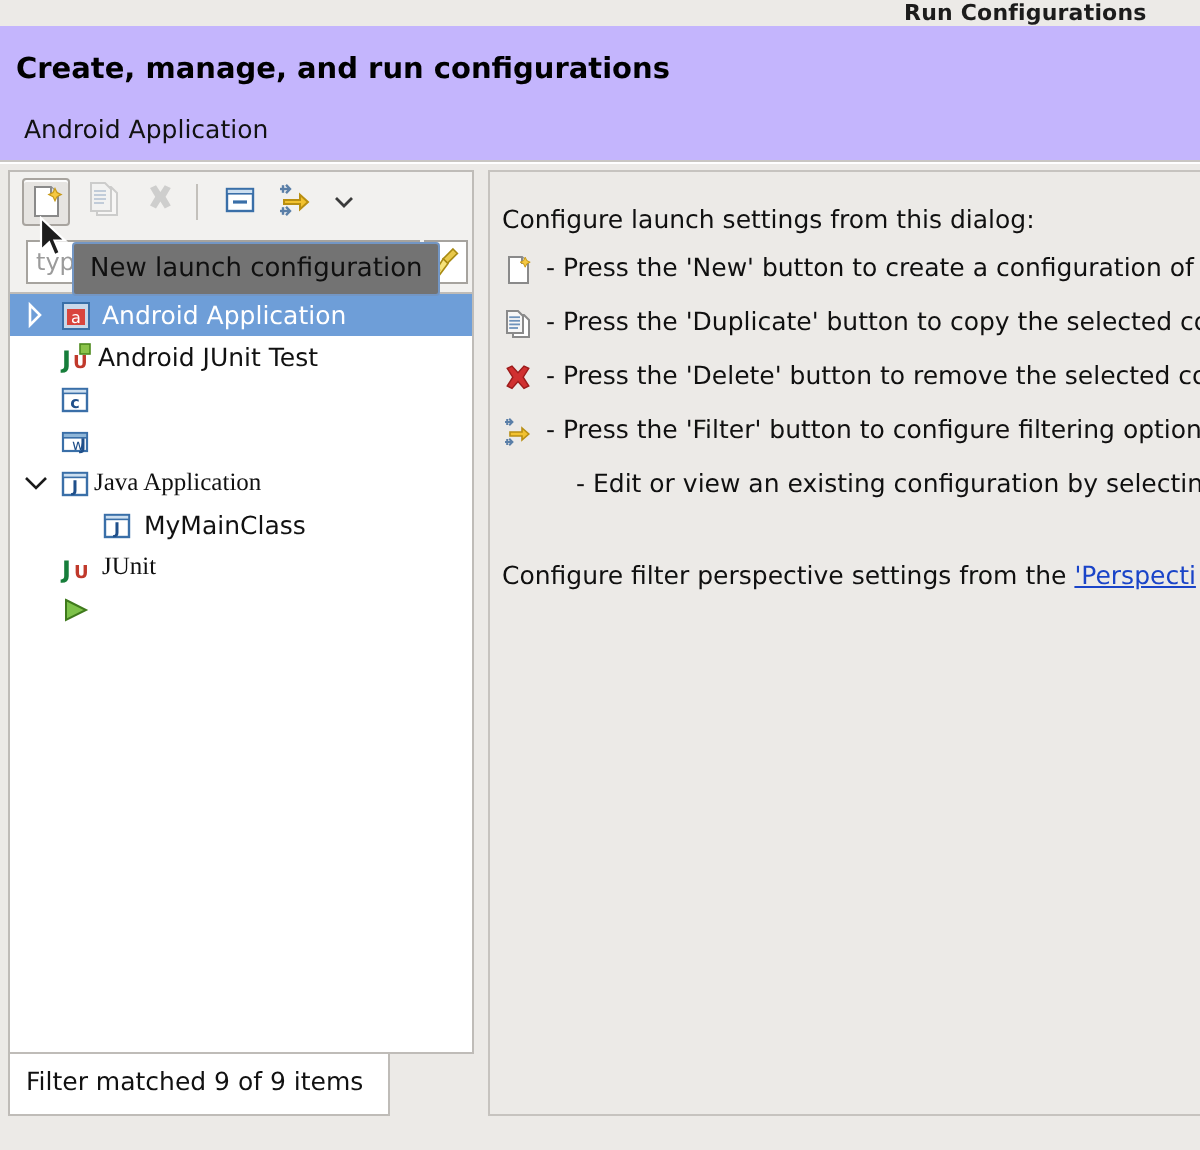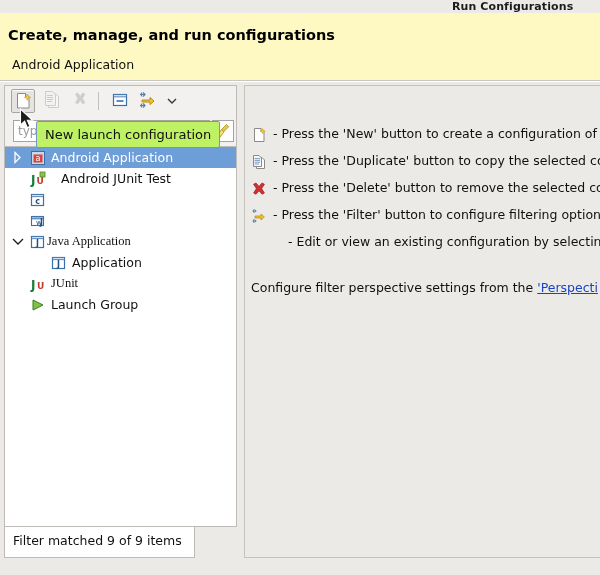--- a/index.html
+++ b/index.html
@@ -34,21 +34,21 @@
     color: #1c1c1c;
     letter-spacing: 0.1px;
     white-space: nowrap;
   }
 
   
   #header {
     position: absolute;
     left: 0; top: 13px;
     width: 600px; height: 68px;
-    background: #fef9c3;
+    background: #c4b5fd;
     border-bottom: 1px solid #c9c6c2;
     box-sizing: border-box;
   }
   #header .h-title {
     position: absolute;
     left: 8px; top: 14px;
     font-size: 14.5px;
     font-weight: bold;
     color: #000;
     white-space: nowrap;
@@ -234,21 +234,21 @@
   .rp-link {
     color: #1a44c8;
     text-decoration: underline;
   }
 
   
   #tooltip {
     position: absolute;
     left: 36px; top: 121px;
     height: 27px;
-    background: #bef264;
+    background: #737373;
     border: 1px solid #7396c4;
     border-radius: 2px;
     box-sizing: border-box;
     padding: 0 8px;
     line-height: 25px;
     font-size: 13px;
     color: #101010;
     white-space: nowrap;
     z-index: 40;
   }
@@ -365,21 +365,21 @@
         </svg>
         <div class="tree-label" style="left:46px;">Android Application</div>
       </div>
 
       <div class="tree-row">
         <svg class="tree-ico" style="left:25px;" viewBox="0 0 16 16">
           <text x="1" y="13" font-size="12" font-weight="bold" font-family="DejaVu Sans, sans-serif" fill="#167d3a">J</text>
           <text x="6.5" y="13" font-size="9" font-weight="bold" font-family="DejaVu Sans, sans-serif" fill="#c0392b">U</text>
           <rect x="10" y="1" width="5" height="5" fill="#8bc34a" stroke="#4e8a1d" stroke-width="0.8"></rect>
         </svg>
-        <div class="tree-label" style="left:56px;text-align:center;">Android JUnit Test</div>
+        <div class="tree-label" style="left:44px;text-align:center;">Android JUnit Test</div>
       </div>
 
       <div class="tree-row">
         <svg class="tree-ico" style="left:25px;" viewBox="0 0 16 16">
           <rect x="1.5" y="2.5" width="12" height="11" fill="#ffffff" stroke="#3a6fa8" stroke-width="1.2"></rect>
           <rect x="1.5" y="2.5" width="12" height="2.2" fill="#cddff0" stroke="#3a6fa8" stroke-width="0.8"></rect>
           <text x="7.5" y="12" font-size="8" font-weight="bold" font-family="DejaVu Sans, sans-serif" fill="#1f4f8a" text-anchor="middle">c</text>
         </svg>
       </div>
 
@@ -403,49 +403,49 @@
         </svg>
         <div class="tree-label" style="left:42px;font-family:Liberation Serif, serif;">Java Application</div>
       </div>
 
       <div class="tree-row">
         <svg class="tree-ico" style="left:46px;" viewBox="0 0 16 16">
           <rect x="1.5" y="2.5" width="12" height="11" fill="#ffffff" stroke="#3a6fa8" stroke-width="1.2"></rect>
           <rect x="1.5" y="2.5" width="12" height="2.2" fill="#cddff0" stroke="#3a6fa8" stroke-width="0.8"></rect>
           <text x="7.5" y="12" font-size="8" font-weight="bold" font-family="DejaVu Sans, sans-serif" fill="#1f4f8a" text-anchor="middle">J</text>
         </svg>
-        <div class="tree-label" style="left:67px;">Application</div>
+        <div class="tree-label" style="left:67px;">MyMainClass</div>
       </div>
 
       <div class="tree-row">
         <svg class="tree-ico" style="left:25px;" viewBox="0 0 16 16">
           <text x="1" y="13" font-size="12" font-weight="bold" font-family="DejaVu Sans, sans-serif" fill="#167d3a">J</text>
           <text x="7" y="13" font-size="9" font-weight="bold" font-family="DejaVu Sans, sans-serif" fill="#c0392b">U</text>
         </svg>
         <div class="tree-label" style="left:46px;font-family:Liberation Serif, serif;">JUnit</div>
       </div>
 
       <div class="tree-row">
         <svg class="tree-ico" style="left:25px;" viewBox="0 0 16 16">
           <path d="M3 3 l10 5 l-10 5 z" fill="#7dc24a" stroke="#3f7a1c" stroke-width="1"></path>
         </svg>
-        <div class="tree-label" style="left:46px;">Launch Group</div>
       </div>
 
     </div>
 
     <div id="tree-status">
       <div class="st-text">Filter matched 9 of 9 items</div>
     </div>
   </div>
 
   <div id="sash"></div>
 
   <div id="right-pane">
 
+    <div class="rp-line" style="left:6px; top:16px;">Configure launch settings from this dialog:</div>
 
     <svg class="rp-ico" style="left:6px; top:41px;" viewBox="0 0 16 16">
       <path d="M3.5 1.5 h6.5 l3 3 v10 h-9.5 z" fill="#ffffff" stroke="#8a8a8a" stroke-width="1"></path>
       <path d="M10 1.5 v3 h3" fill="#e6e6e6" stroke="#8a8a8a" stroke-width="1"></path>
       <path d="M11.6 1.6 l0.8 1.7 l1.7 0.8 l-1.7 0.8 l-0.8 1.7 l-0.8-1.7 l-1.7-0.8 l1.7-0.8 z" fill="#f5c842" stroke="#c89a18" stroke-width="0.5"></path>
     </svg>
     <div class="rp-line" style="left:28px; top:40px;">- Press the 'New' button to create a configuration of th</div>
 
     <svg class="rp-ico" style="left:6px; top:68px;" viewBox="0 0 16 16">
       <path d="M5.5 3.5 h5.5 l2.5 2.5 v8.5 h-8 z" fill="#ffffff" stroke="#8a8a8a" stroke-width="1"></path>

